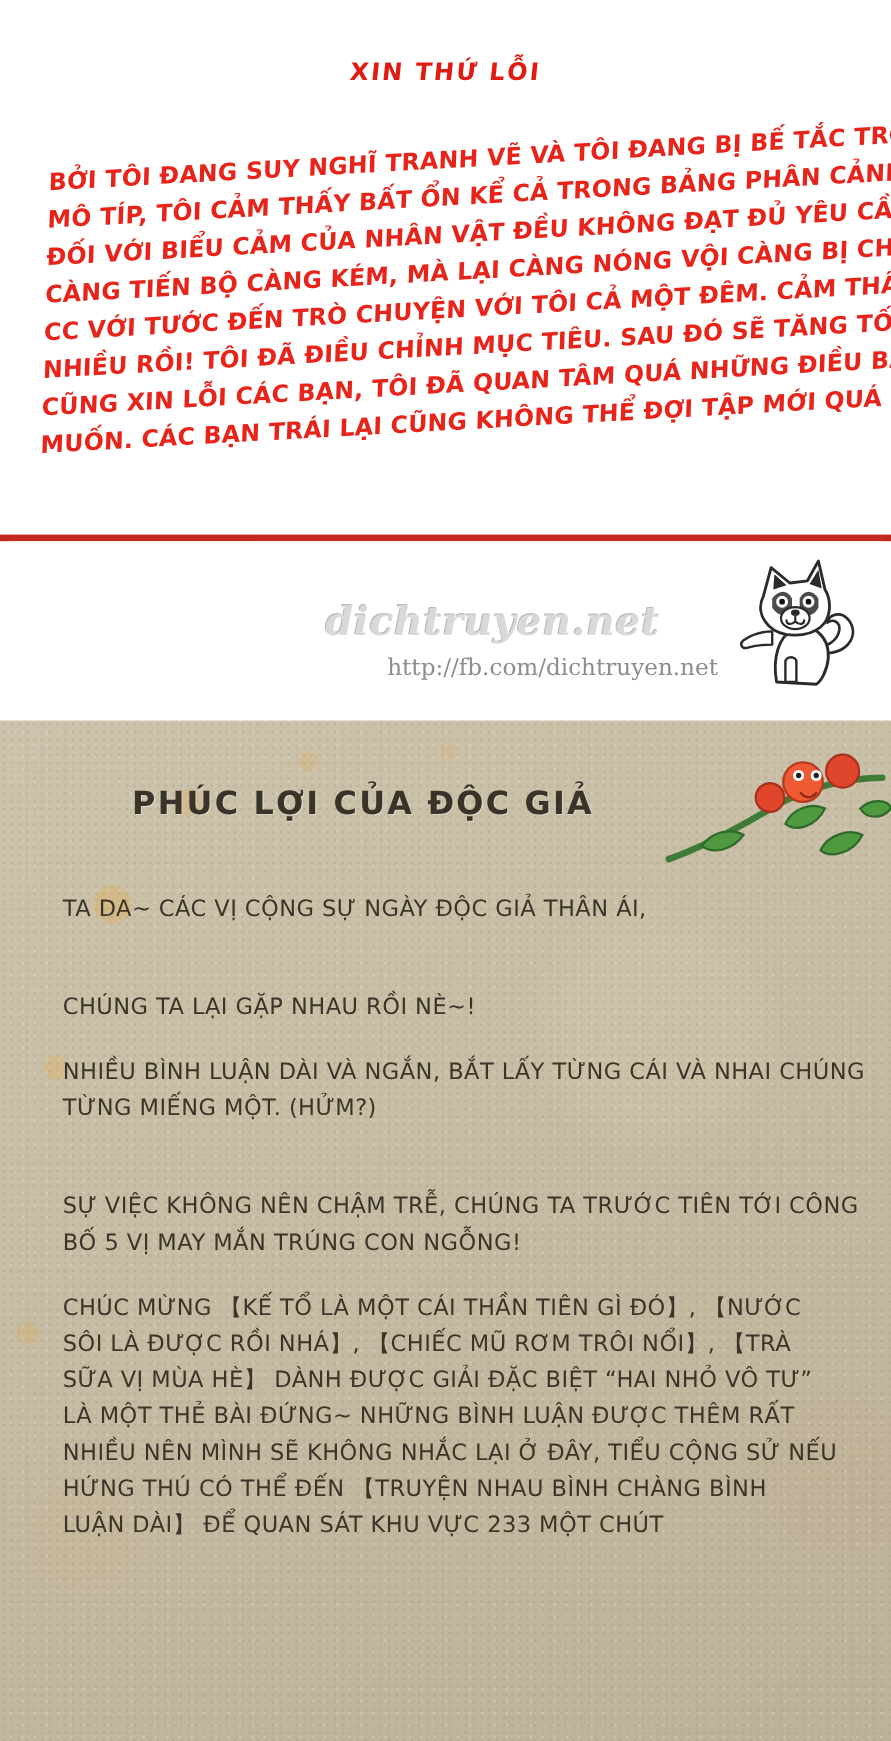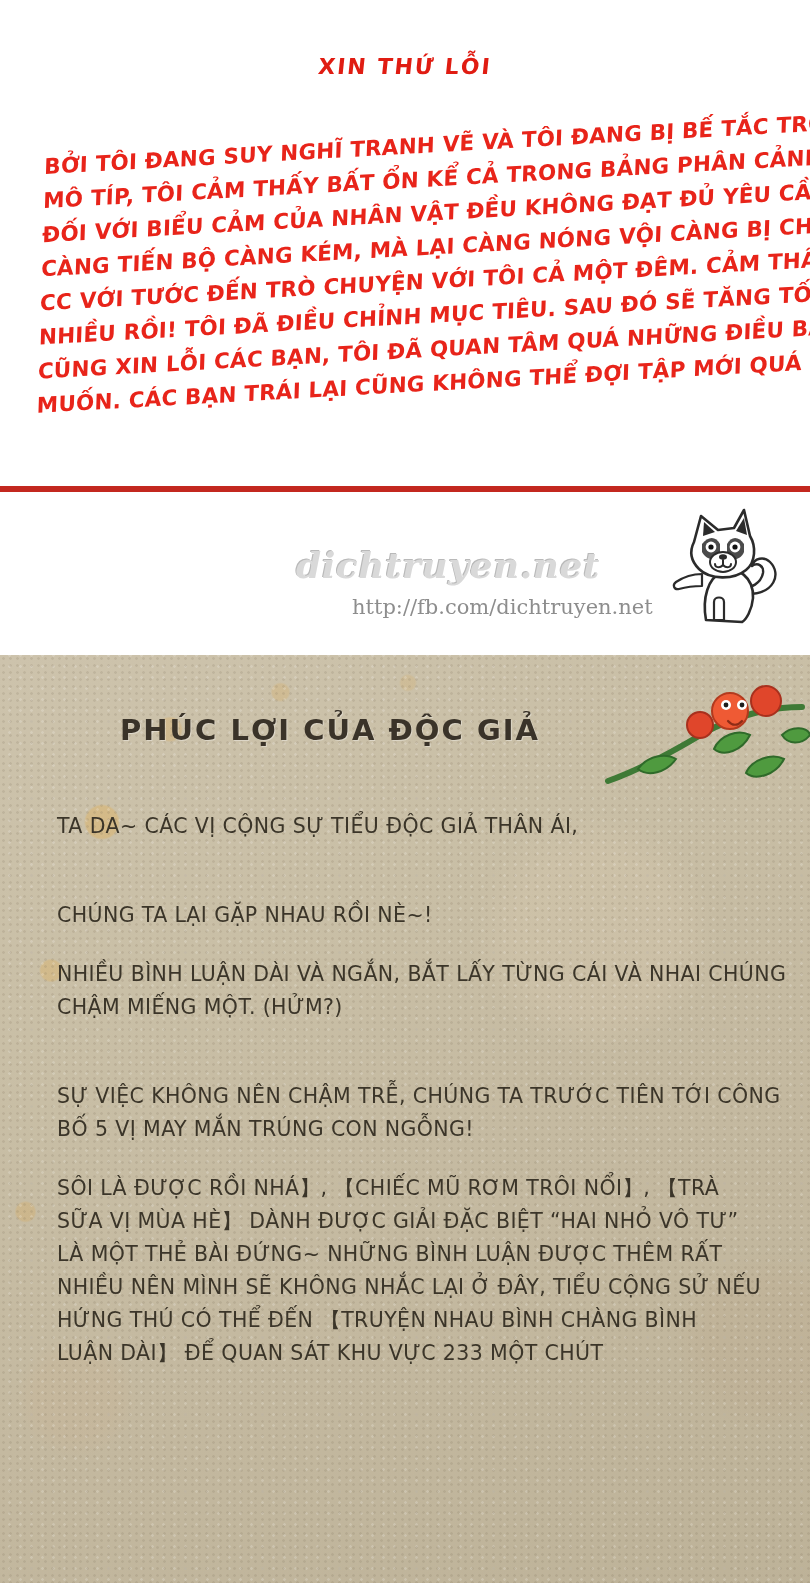--- a/index.html
+++ b/index.html
@@ -234,40 +234,41 @@
     <circle cx="130" cy="28" r="5" fill="#ffffff"></circle>
     <circle cx="130" cy="28" r="2.4" fill="#1d1d1d"></circle>
     <circle cx="146" cy="28" r="5" fill="#ffffff"></circle>
     <circle cx="146" cy="28" r="2.4" fill="#1d1d1d"></circle>
     <path d="M132 44 C136 49 142 49 146 44" stroke="#8d2c17" stroke-width="2.2" fill="none" stroke-linecap="round"></path>
   </svg>
 
   <div id="reader-body">
 
     <p class="gap-big">
-      <span class="ln">TA DA~ CÁC VỊ CỘNG SỰ TIỂU ĐỘC GIẢ THÂN ÁI,</span>
+      <span class="ln">TA DA~ CÁC VỊ CỘNG SỰ NGÀY ĐỘC GIẢ THÂN ÁI,</span>
     </p>
 
     <p>
       <span class="ln">CHÚNG TA LẠI GẶP NHAU RỒI NÈ~!</span>
     </p>
 
     <p>
       <span class="ln">NHIỀU BÌNH LUẬN DÀI VÀ NGẮN, BẮT LẤY TỪNG CÁI VÀ NHAI CHÚNG</span>
-      <span class="ln">CHẬM MIẾNG MỘT. (HỬM?)</span>
+      <span class="ln">TỪNG MIẾNG MỘT. (HỬM?)</span>
     </p>
 
     <p style="margin-bottom:56px"></p>
 
     <p>
       <span class="ln">SỰ VIỆC KHÔNG NÊN CHẬM TRỄ, CHÚNG TA TRƯỚC TIÊN TỚI CÔNG</span>
       <span class="ln">BỐ 5 VỊ MAY MẮN TRÚNG CON NGỖNG!</span>
     </p>
 
     <p>
+      <span class="ln">CHÚC MỪNG 【KẾ TỔ LÀ MỘT CÁI THẦN TIÊN GÌ ĐÓ】, 【NƯỚC</span>
       <span class="ln">SÔI LÀ ĐƯỢC RỒI NHÁ】, 【CHIẾC MŨ RƠM TRÔI NỔI】, 【TRÀ</span>
       <span class="ln">SỮA VỊ MÙA HÈ】 DÀNH ĐƯỢC GIẢI ĐẶC BIỆT “HAI NHỎ VÔ TƯ”</span>
       <span class="ln">LÀ MỘT THẺ BÀI ĐỨNG~ NHỮNG BÌNH LUẬN ĐƯỢC THÊM RẤT</span>
       <span class="ln">NHIỀU NÊN MÌNH SẼ KHÔNG NHẮC LẠI Ở ĐÂY, TIỂU CỘNG SỬ NẾU</span>
       <span class="ln">HỨNG THÚ CÓ THỂ ĐẾN 【TRUYỆN NHAU BÌNH CHÀNG BÌNH</span>
       <span class="ln">LUẬN DÀI】 ĐỂ QUAN SÁT KHU VỰC 233 MỘT CHÚT</span>
     </p>
 
   </div>
 </section>

